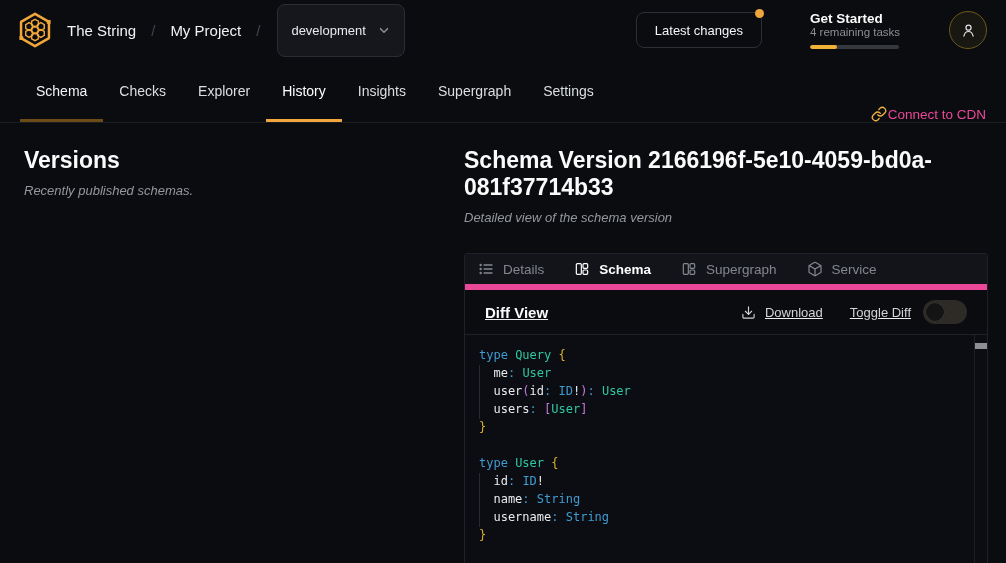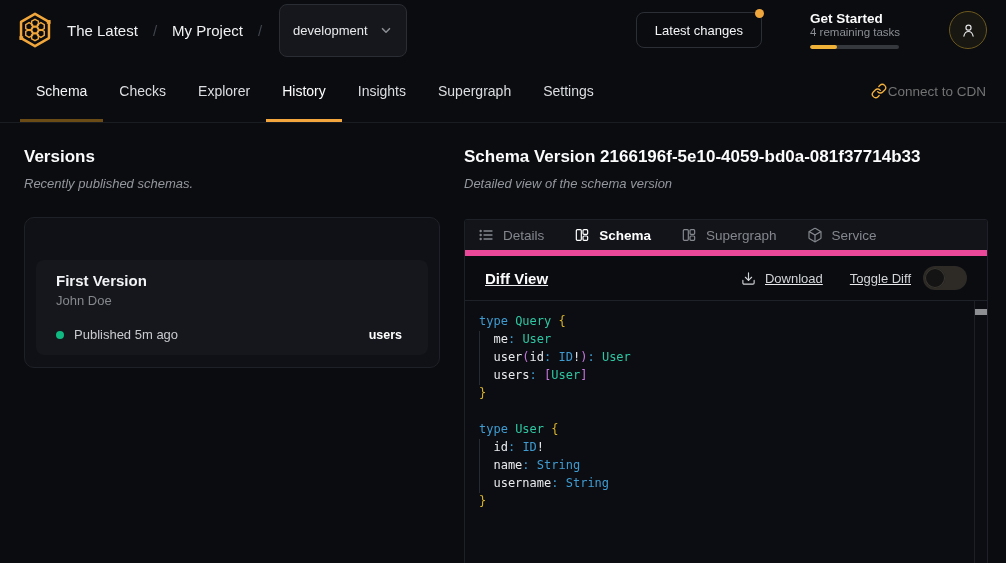--- a/index.html
+++ b/index.html
@@ -41,25 +41,25 @@
   }
 
   
   .nav { height:63px; display:flex; align-items:stretch; padding:0 20px; border-bottom:1px solid #1a1d22; }
   .tab { position:relative; display:flex; align-items:center; padding:0 16px; font-size:14px; color:#dcdee1; cursor:pointer; }
   .tab::after { content:""; position:absolute; left:0; right:0; bottom:0; height:3px; background:transparent; }
   .tab.dim { color:#f3f4f5; }
   .tab.dim::after { background:#6b4c16; }
   .tab.active { color:#ffffff; }
   .tab.active::after { background:#f2a63d; }
-  .cdn-link { margin-left:auto; display:flex; align-items:center; gap:1px; color:#737373; font-size:13.5px; cursor:pointer; }
+  .cdn-link { margin-left:auto; display:flex; align-items:flex-end; gap:1px; color:#ec4899; font-size:13.5px; cursor:pointer; }
 
   
   .main { display:flex; gap:24px; padding:24px 18px 0 24px; }
-  .panel-title { font-size:17px; font-weight:700; color:#fbfbfc; }
+  .panel-title { font-size:23px; font-weight:700; color:#fbfbfc; }
   .panel-sub { font-size:13px; color:#94979d; margin-top:9px;font-style:italic; }
 
   .left-col { width:416px; flex:0 0 auto; }
   .version-list { margin-top:26px; background:#0f1116; border:1px solid #1e2127; border-radius:10px; padding:42px 11px 12px 11px; }
   .version-card { background:#15171d; border-radius:8px; padding:12px 20px 13px 20px; cursor:pointer; }
   .vc-name { font-size:15px; font-weight:600; color:#f2f3f4; }
   .vc-author { font-size:13px; color:#85888d; margin-top:4px; }
   .vc-row { margin-top:19px; display:flex; align-items:center; gap:10px; }
   .vc-dot { width:8px; height:8px; border-radius:50%; background:#10b981; }
   .vc-status { font-size:13px; color:#c9cbd0; }
@@ -107,21 +107,21 @@
       <polygon points="26.2,12.3 29.75,14.35 29.75,18.45 26.2,20.5 22.65,18.45 22.65,14.35"></polygon>
       <polygon points="26.2,19.5 29.75,21.55 29.75,25.65 26.2,27.7 22.65,25.65 22.65,21.55"></polygon>
       <polygon points="13.8,12.3 17.35,14.35 17.35,18.45 13.8,20.5 10.25,18.45 10.25,14.35"></polygon>
       <polygon points="13.8,19.5 17.35,21.55 17.35,25.65 13.8,27.7 10.25,25.65 10.25,21.55"></polygon>
     </g>
     <rect x="3.6" y="26.5" width="4" height="4" fill="#f1a73b" stroke="none"></rect>
     <rect x="32.4" y="9.5" width="4" height="4" fill="#f1a73b" stroke="none"></rect>
   </svg>
 
   <div class="crumbs">
-    <span class="crumb">The Latest</span>
+    <span class="crumb">The String</span>
     <span class="crumb-sep">/</span>
     <span class="crumb">My Project</span>
     <span class="crumb-sep">/</span>
   </div>
 
   <div class="target-select">
     <span class="val">development</span>
     <svg width="14" height="14" viewBox="0 0 16 16" fill="none" stroke="#8a8d93" stroke-width="1.8" stroke-linecap="round" stroke-linejoin="round">
         <path d="M4 6.5l4 4 4-4"></path>
       </svg>
@@ -181,31 +181,20 @@
     <span>Connect to CDN</span>
   </div>
 </div>
 
 <div class="main">
 
   <div class="left-col">
     <div class="panel-title">Versions</div>
     <div class="panel-sub">Recently published schemas.</div>
 
-    <div class="version-list">
-      <div class="version-card">
-        <div class="vc-name">First Version</div>
-        <div class="vc-author">John Doe</div>
-        <div class="vc-row">
-          <span class="vc-dot"></span>
-          <span class="vc-status">Published 5m ago</span>
-          <span class="vc-service">users</span>
-        </div>
-      </div>
-    </div>
   </div>
 
   <div class="right-col">
     <div class="panel-title">Schema Version 2166196f-5e10-4059-bd0a-081f37714b33</div>
     <div class="panel-sub">Detailed view of the schema version</div>
 
     <div class="detail-box">
 
       <div class="detail-tabs">
         <div class="dtab">

